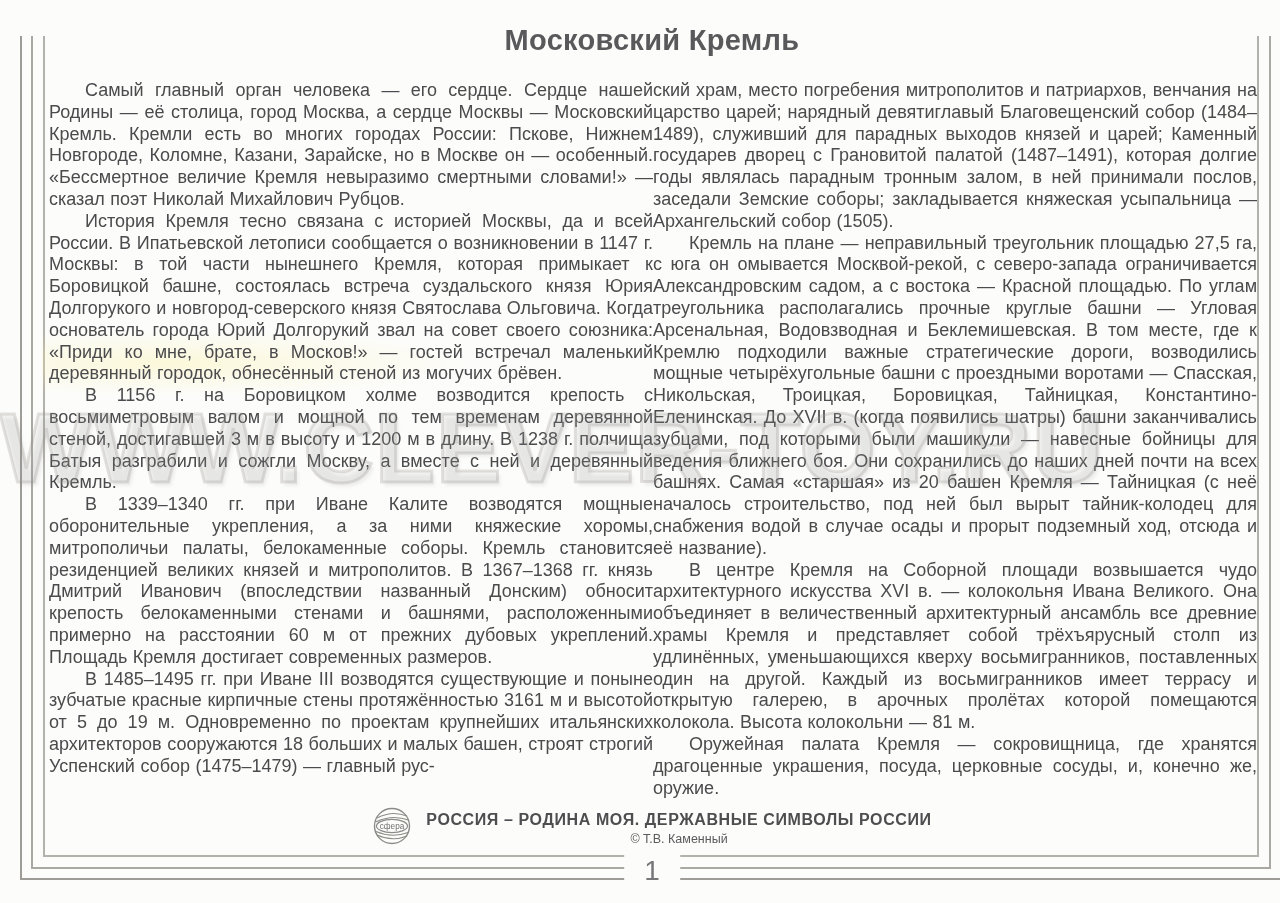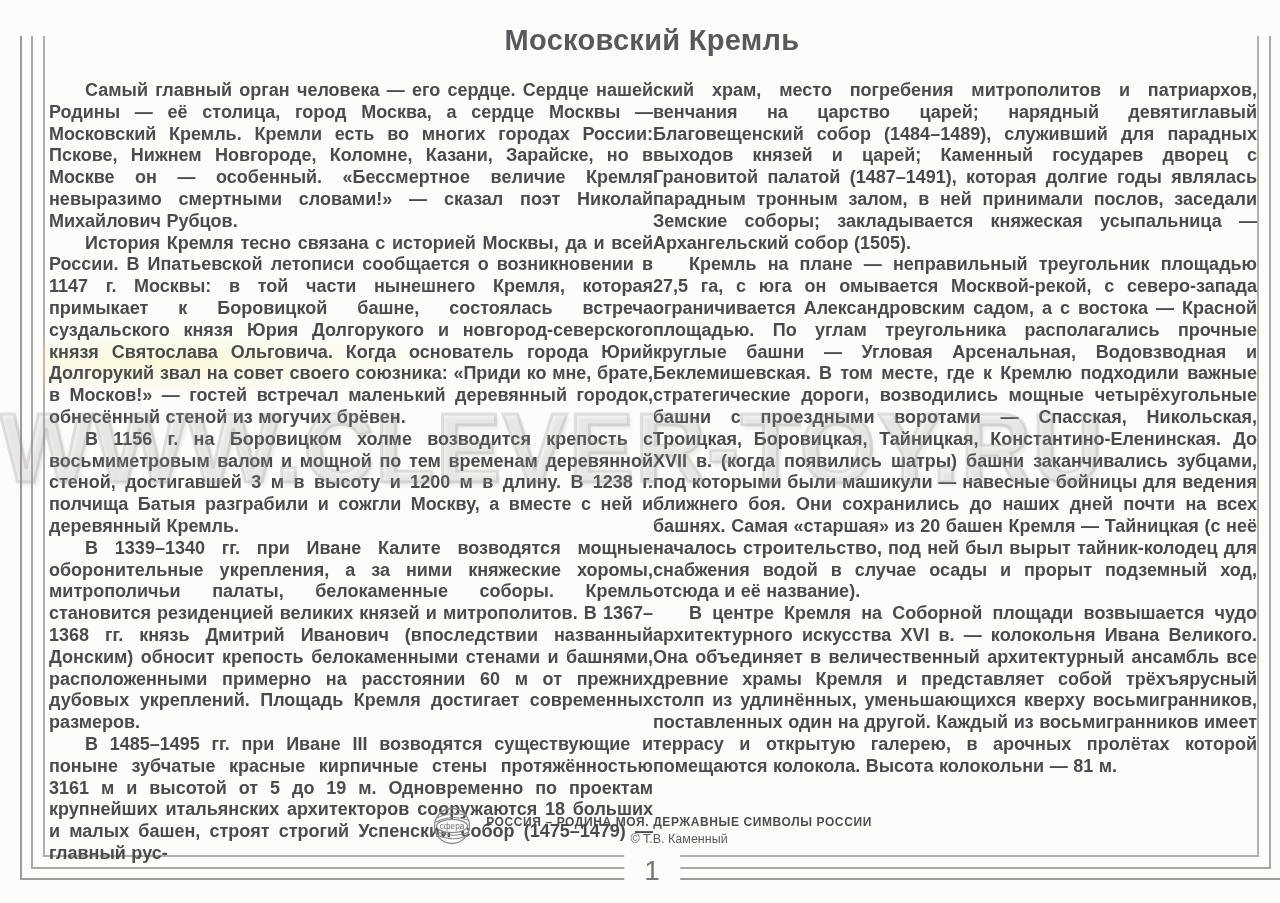--- a/index.html
+++ b/index.html
@@ -44,21 +44,20 @@
     margin: 0;
   }
 
   .columns {
     position: absolute;
     left: 49px;
     right: 47px;
     top: 80px;
     display: flex;
     z-index: 1;
-    font-weight: bold;
   }
   .col { flex: 1 1 0; min-width: 0; }
   .col p {
     margin: 0;
     text-align: justify;
     font-size: 18px;
     line-height: 21.8px;
     color: #4b4b4e;
     word-spacing: 0.5px;
   }
@@ -104,21 +103,21 @@
     gap: 14px;
     z-index: 3;
   }
   .logo {
     width: 40px;
     height: 40px;
     flex: 0 0 auto;
   }
   .footer-text { text-align: center; }
   .footer-series {
-    font-size: 12px;
+    font-size: 16px;
     font-weight: 700;
     letter-spacing: 0.6px;
     color: #4e4e51;
   }
   .footer-copyright {
     font-size: 12.5px;
     color: #5a5a5d;
     margin-top: 3px;
   }
 
@@ -156,20 +155,21 @@
       <p class="indent">Самый главный орган человека — его сердце. Сердце нашей Родины — её столица, город Москва, а сердце Москвы — Московский Кремль. Кремли есть во многих городах России: Пскове, Нижнем Новгороде, Коломне, Казани, Зарайске, но в Москве он — особенный. «Бессмертное величие Кремля невыразимо смертными словами!» — сказал поэт Николай Михайлович Рубцов.</p>
       <p class="indent">История Кремля тесно связана с историей Москвы, да и всей России. В Ипатьевской летописи сообщается о возникновении в 1147 г. Москвы: в той части нынешнего Кремля, которая примыкает к Боровицкой башне, состоялась встреча суздальского князя Юрия Долгорукого и новгород-северского князя Святослава Ольговича. Когда основатель города Юрий Долгорукий звал на совет своего союзника: «Приди ко мне, брате, в Москов!» — гостей встречал маленький деревянный городок, обнесённый стеной из могучих брёвен.</p>
       <p class="indent">В 1156 г. на Боровицком холме возводится крепость с восьмиметровым валом и мощной по тем временам деревянной стеной, достигавшей 3 м в высоту и 1200 м в длину. В 1238 г. полчища Батыя разграбили и сожгли Москву, а вместе с ней и деревянный Кремль.</p>
       <p class="indent">В 1339–1340 гг. при Иване Калите возводятся мощные оборонительные укрепления, а за ними княжеские хоромы, митрополичьи палаты, белокаменные соборы. Кремль становится резиденцией великих князей и митрополитов. В 1367–1368 гг. князь Дмитрий Иванович (впоследствии названный Донским) обносит крепость белокаменными стенами и башнями, расположенными примерно на расстоянии 60 м от прежних дубовых укреплений. Площадь Кремля достигает современных размеров.</p>
       <p class="indent">В 1485–1495 гг. при Иване III возводятся существующие и поныне зубчатые красные кирпичные стены протяжённостью 3161 м и высотой от 5 до 19 м. Одновременно по проектам крупнейших итальянских архитекторов сооружаются 18 больших и малых башен, строят строгий Успенский собор (1475–1479) — главный рус-</p>
     </div>
     <div class="col">
       <p class="no-indent">ский храм, место погребения митрополитов и патриархов, венчания на царство царей; нарядный девятиглавый Благовещенский собор (1484–1489), служивший для парадных выходов князей и царей; Каменный государев дворец с Грановитой палатой (1487–1491), которая долгие годы являлась парадным тронным залом, в ней принимали послов, заседали Земские соборы; закладывается княжеская усыпальница — Архангельский собор (1505).</p>
       <p class="indent">Кремль на плане — неправильный треугольник площадью 27,5 га, с юга он омывается Москвой-рекой, с северо-запада ограничивается Александровским садом, а с востока — Красной площадью. По углам треугольника располагались прочные круглые башни — Угловая Арсенальная, Водовзводная и Беклемишевская. В том месте, где к Кремлю подходили важные стратегические дороги, возводились мощные четырёхугольные башни с проездными воротами — Спасская, Никольская, Троицкая, Боровицкая, Тайницкая, Константино-Еленинская. До XVII в. (когда появились шатры) башни заканчивались зубцами, под которыми были машикули — навесные бойницы для ведения ближнего боя. Они сохранились до наших дней почти на всех башнях. Самая «старшая» из 20 башен Кремля — Тайницкая (с неё началось строительство, под ней был вырыт тайник-колодец для снабжения водой в случае осады и прорыт подземный ход, отсюда и её название).</p>
       <p class="indent">В центре Кремля на Соборной площади возвышается чудо архитектурного искусства XVI в. — колокольня Ивана Великого. Она объединяет в величественный архитектурный ансамбль все древние храмы Кремля и представляет собой трёхъярусный столп из удлинённых, уменьшающихся кверху восьмигранников, поставленных один на другой. Каждый из восьмигранников имеет террасу и открытую галерею, в арочных пролётах которой помещаются колокола. Высота колокольни — 81 м.</p>
+      <p class="indent">Оружейная палата Кремля — сокровищница, где хранятся драгоценные украшения, посуда, церковные сосуды, и, конечно же, оружие.</p>
     </div>
   </div>
 
   <div class="footer">
     <div class="logo">
       <svg viewBox="0 0 40 40" width="40" height="40">
         <circle cx="20" cy="20" r="17.5" fill="none" stroke="#8c8c88" stroke-width="1.4"></circle>
         <path d="M5 12 Q 20 4 35 10" fill="none" stroke="#8c8c88" stroke-width="1.1"></path>
         <path d="M3.5 16 Q 20 8 36.5 14" fill="none" stroke="#8c8c88" stroke-width="1.1"></path>
         <path d="M5 29 Q 20 36 35 30" fill="none" stroke="#8c8c88" stroke-width="1.1"></path>

